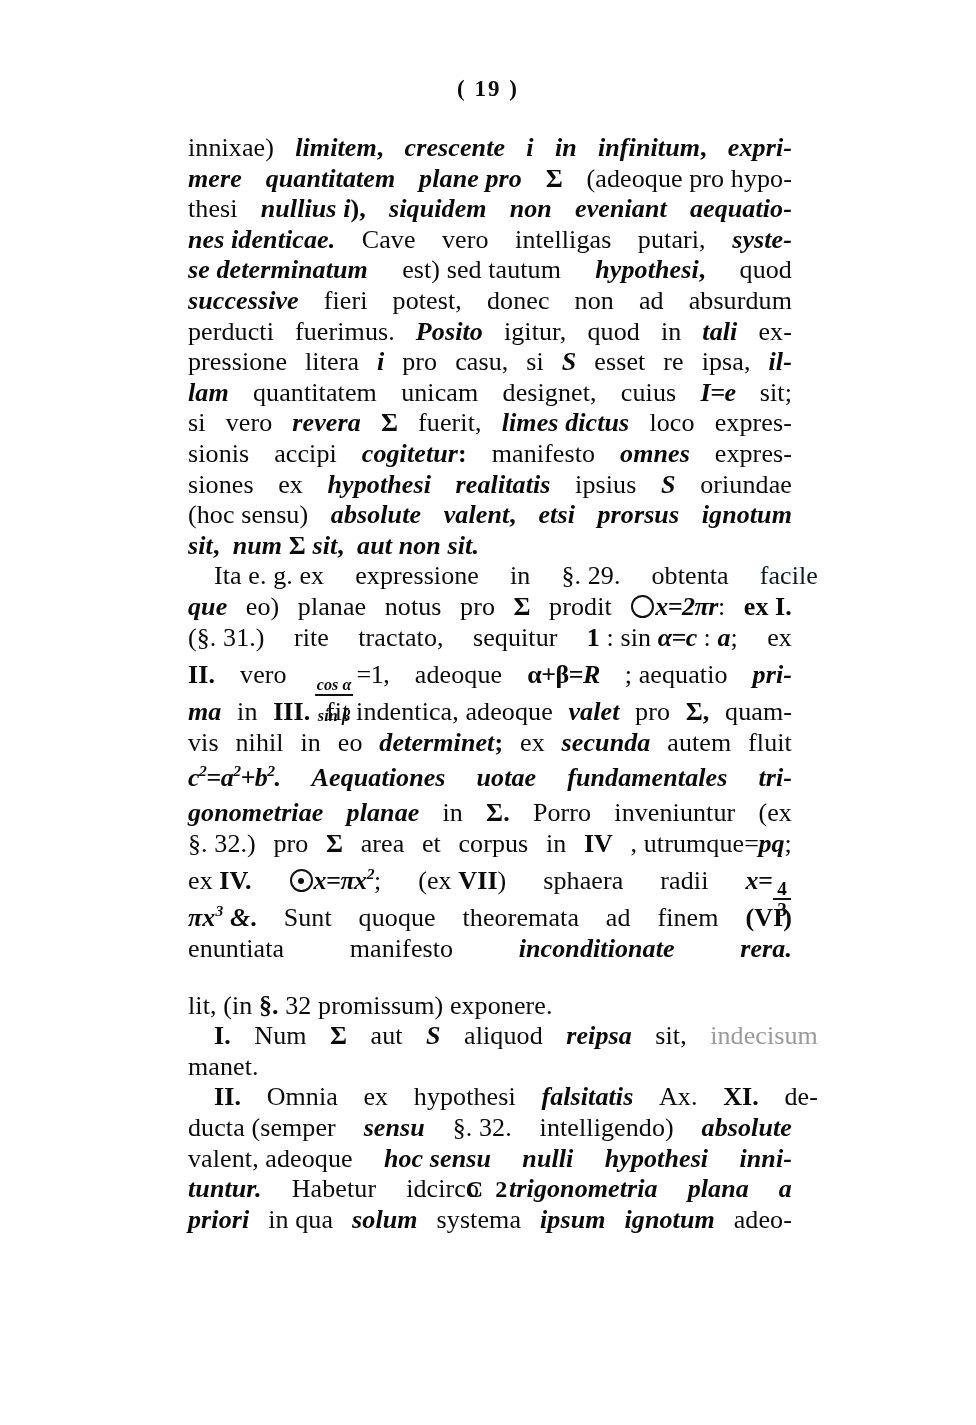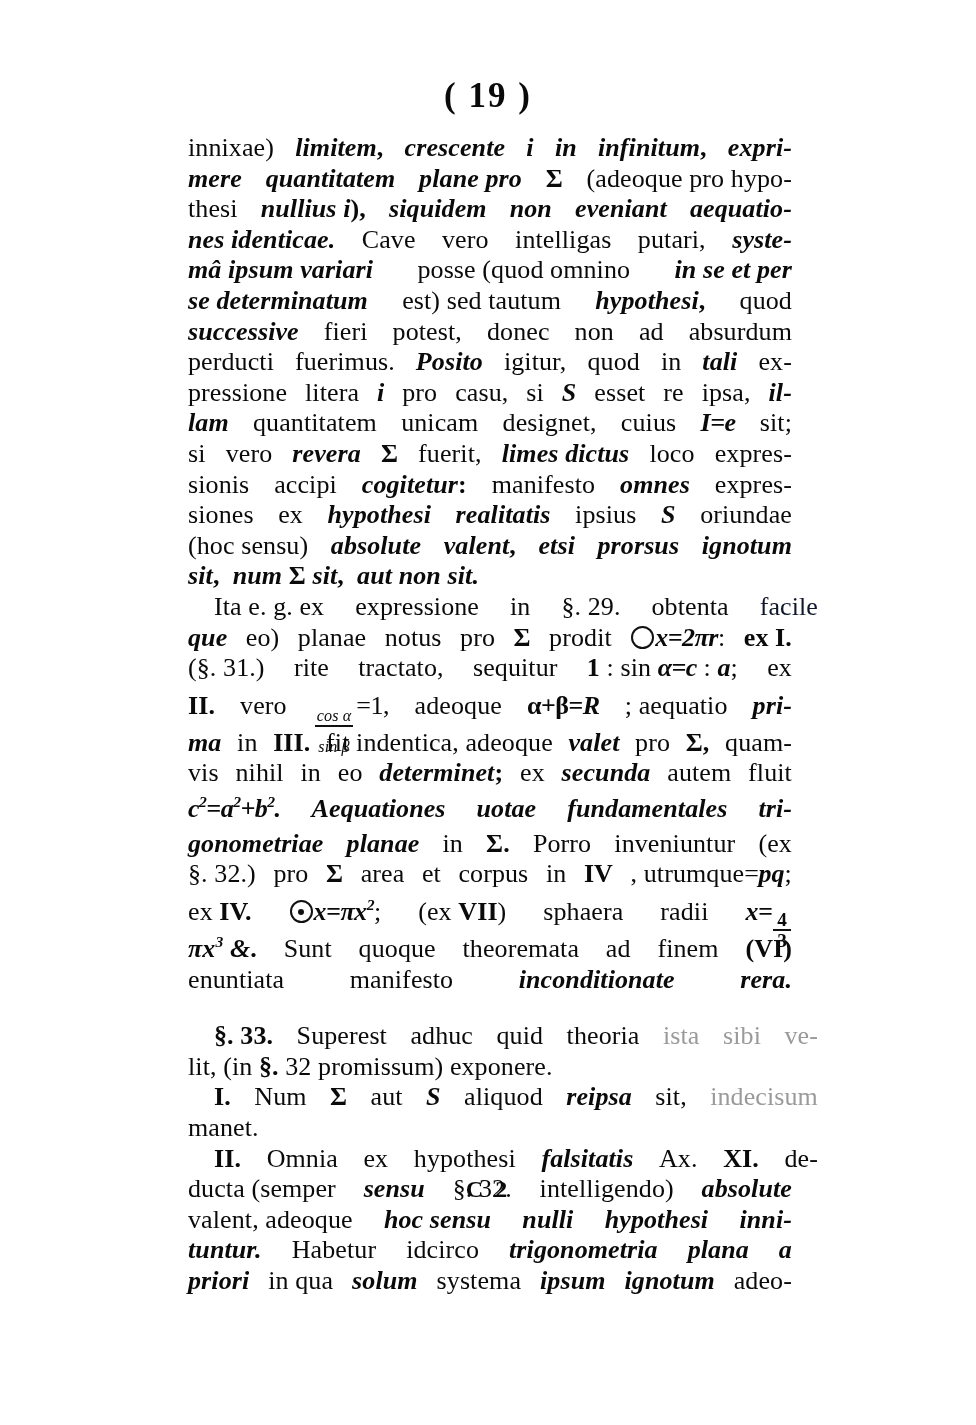--- a/index.html
+++ b/index.html
@@ -25,21 +25,21 @@
     background: #ffffff;
   }
 
   
   .page-header {
     position: absolute;
     left: 0;
     top: 76px;
     width: 976px;
     text-align: center;
-    font-size: 35px;
+    font-size: 23px;
     font-weight: bold;
     letter-spacing: 2px;
     font-family: "Liberation Serif", "DejaVu Serif", serif;
   }
 
   
   .textblock {
     position: absolute;
     left: 188px;
     top: 133px;
@@ -76,20 +76,21 @@
   
   .frac {
     display: inline-flex;
     flex-direction: column;
     align-items: center;
     vertical-align: -0.45em;
     font-size: 0.62em;
     line-height: 1.04;
     margin: 0 2px;
     font-style: italic;
+    font-weight: bold;
   }
   .frac .num { padding: 0 3px; }
   .frac .den { padding: 12px 3px; border-top: 2px solid #111; }
 
   .frac-up {
     display: inline-flex;
     flex-direction: column;
     align-items: center;
     vertical-align: -0.30em;
     font-size: 0.74em;
@@ -192,27 +193,20 @@
       <span class="just">
         <span class="it">nes identicae.</span>
           <span class="rm">Cave</span>
           <span class="rm">vero</span>
           <span class="rm">intelligas</span>
           <span class="rm">putari<span class="rm">,</span></span>
           <span class="it">syste-</span>
       </span>
     </div>
 
-    <div class="ln">
-      <span class="just">
-        <span class="it">mâ ipsum variari</span>
-          <span class="rm">posse (quod omnino</span>
-          <span class="it">in se et per</span>
-      </span>
-    </div>
 
     <div class="ln">
       <span class="just">
         <span class="it">se determinatum</span>
           <span class="rm">est) sed tautum</span>
           <span class="it">hypothesi<span class="rm">,</span></span>
           <span class="rm">quod</span>
       </span>
     </div>
 
@@ -459,32 +453,20 @@
       <span class="just">
         <span class="rm">enuntiata</span>
           <span class="rm">manifesto</span>
           <span class="it">inconditionate</span>
           <span class="it">rera.</span>
       </span>
     </div>
 
     <div class="ln" style="height:26px"></div>
 
-    <div class="ln">
-      <span class="just" style="padding-left:26px">
-        <span class="rm bf">§. 33.</span>
-          <span class="rm">Superest</span>
-          <span class="rm">adhuc</span>
-          <span class="rm">quid</span>
-          <span class="rm">theoria</span>
-          <span class="rm faint">ista</span>
-          <span class="rm faint">sibi</span>
-          <span class="rm faint">ve-</span>
-      </span>
-    </div>
 
     <div class="ln">
       <span class="rm">lit, (in <span class="bf">§.</span> 32 promissum) exponere.</span>
     </div>
 
     <div class="ln">
       <span class="just" style="padding-left:26px">
         <span class="bf">I.</span>
           <span class="rm">Num</span>
           <span class="bf">Σ</span>

